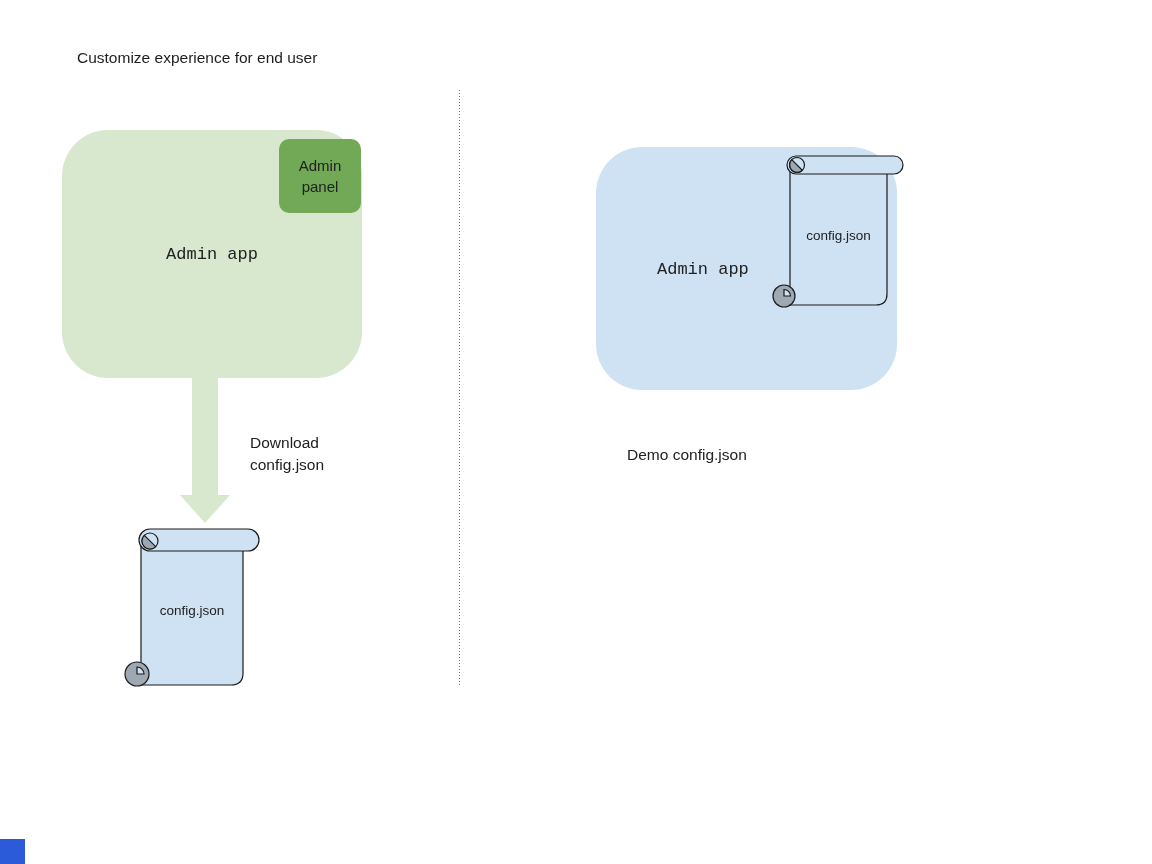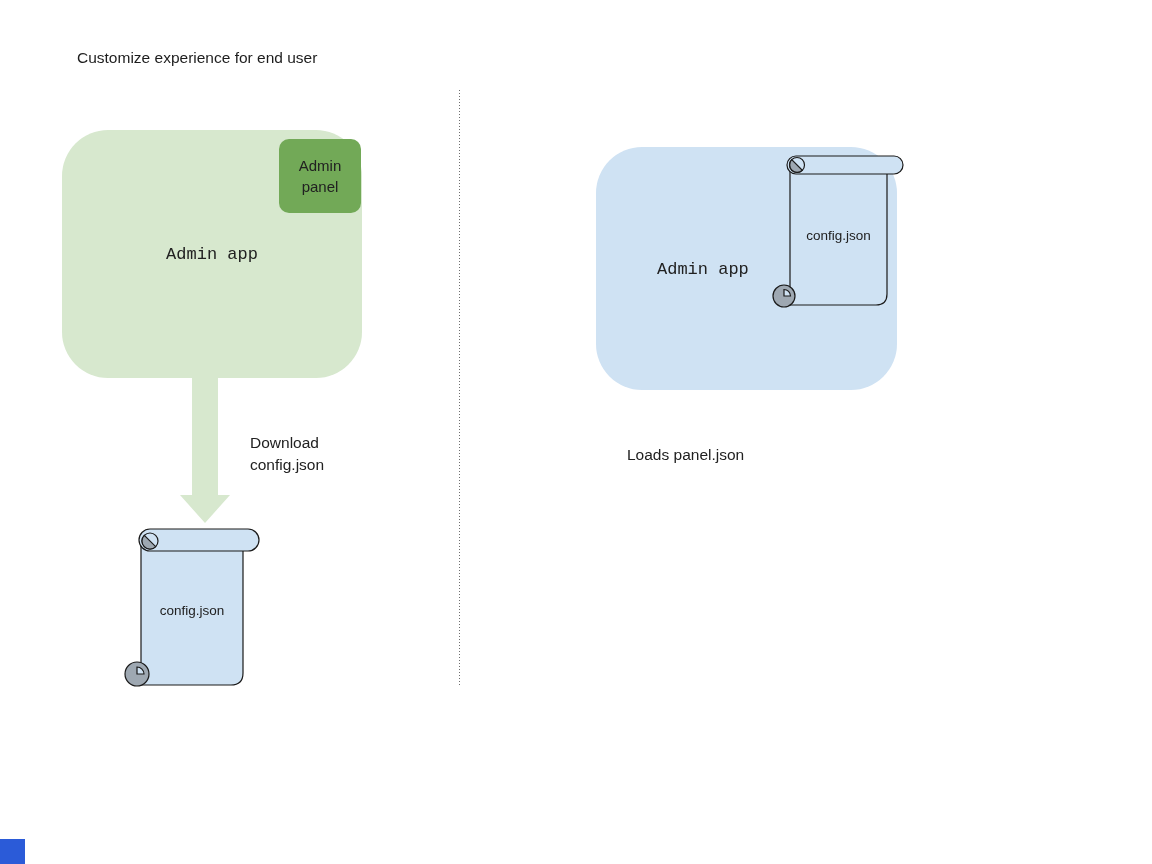--- a/index.html
+++ b/index.html
@@ -84,17 +84,17 @@
   <svg class="abs" style="left:765px; top:150px;" width="145" height="162" viewBox="0 0 145 162">
     <path class="scroll-outline" d="M 25 15 H 122 V 144 Q 122 155 111 155 H 25 Z" fill="#cfe2f3"></path>
     <rect class="scroll-outline" x="22" y="6" width="116" height="18" rx="9" ry="9" fill="#cfe2f3"></rect>
     <circle class="scroll-outline" cx="32" cy="15" r="7.5" fill="none"></circle>
     <path class="scroll-outline" d="M 26.7 9.7 A 7.5 7.5 0 0 0 37.3 20.3 Z" fill="#9ea8b2"></path>
     <circle class="scroll-outline" cx="19" cy="146" r="11" fill="#9ea8b2"></circle>
     <path class="scroll-outline" d="M 19 146 L 25.5 146 A 6.5 6.5 0 0 0 19 139.5 Z" fill="#cfe2f3"></path>
   </svg>
   <div class="abs scroll-label" style="left:790px; top:228px; width:97px;">config.json</div>
 
-  <div class="abs caption" style="left:627px; top:444px;">Loads panel.json</div>
+  <div class="abs caption" style="left:627px; top:444px;">Demo config.json</div>
 
   <div class="abs corner-square" style="background: rgb(43, 91, 216);"></div>
 
 </div>
 
 </body></html>

